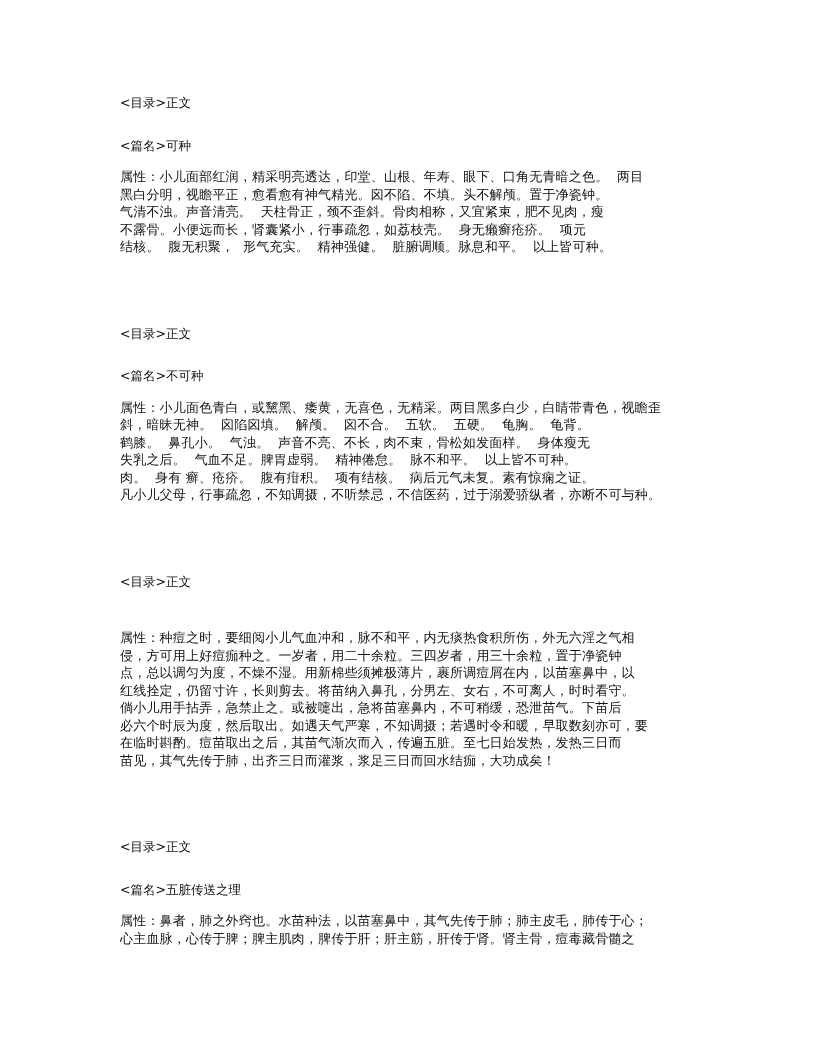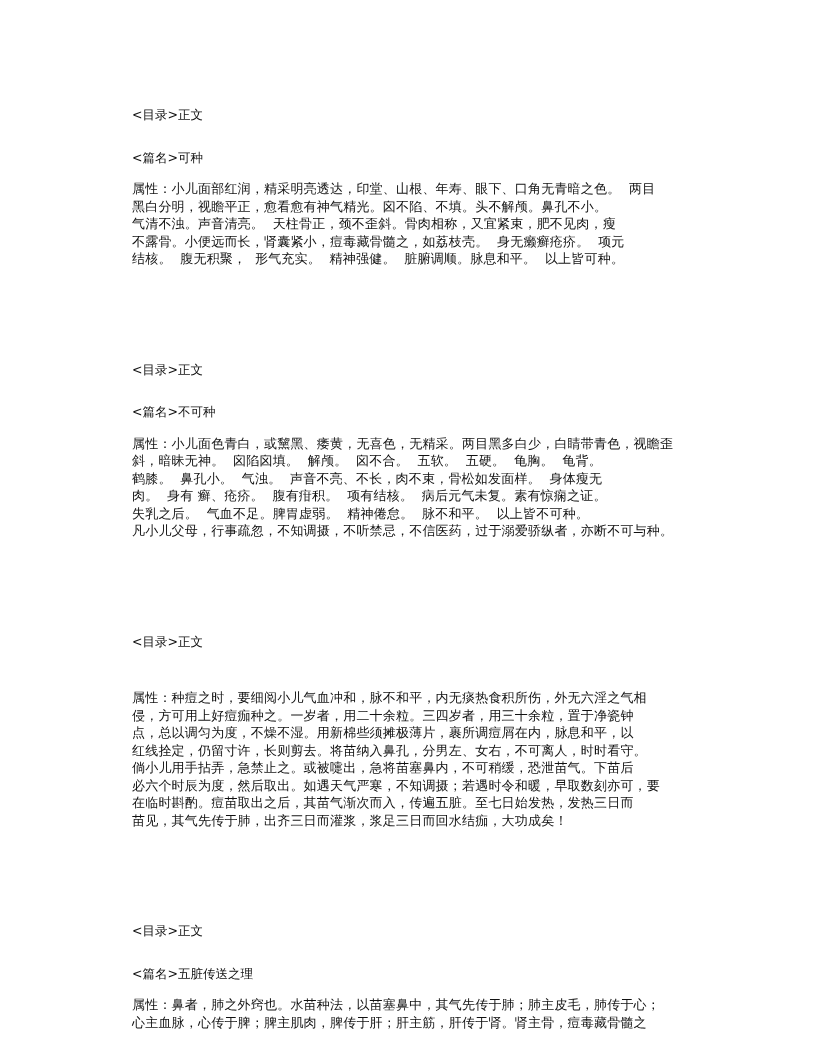--- a/index.html
+++ b/index.html
@@ -15,21 +15,21 @@
       font-family: "DejaVu Serif", "Liberation Serif", serif;
       color: #111111;
     }
     .page {
       position: absolute;
       left: 120px;
       top: 94px;
       width: 600px;
     }
     .section {
-      margin: 12px;
+      margin: 0;
     }
     .line-head {
       font-size: 12.5px;
       line-height: 17.5px;
       height: 17.5px;
       white-space: nowrap;
     }
     .gap-small { height: 25px; }
     .gap-body { height: 14px; }
     .body-line {
@@ -46,54 +46,54 @@
 
 <div class="page">
 
   <div class="section">
     <div class="line-head">&lt;目录&gt;正文</div>
     <div class="gap-small"></div>
     <div class="line-head">&lt;篇名&gt;可种</div>
     <div class="gap-body"></div>
     <div>
       <div class="body-line">属性：小儿面部红润，精采明亮透达，印堂、山根、年寿、眼下、口角无青暗之色。  两目</div>
-      <div class="body-line">黑白分明，视瞻平正，愈看愈有神气精光。囟不陷、不填。头不解颅。鼻孔不小。</div>
+      <div class="body-line">黑白分明，视瞻平正，愈看愈有神气精光。囟不陷、不填。头不解颅。置于净瓷钟。</div>
       <div class="body-line">气清不浊。声音清亮。  天柱骨正，颈不歪斜。骨肉相称，又宜紧束，肥不见肉，瘦</div>
-      <div class="body-line">不露骨。小便远而长，肾囊紧小，痘毒藏骨髓之，如荔枝壳。  身无癞癣疮疥。  项元</div>
+      <div class="body-line">不露骨。小便远而长，肾囊紧小，行事疏忽，如荔枝壳。  身无癞癣疮疥。  项元</div>
       <div class="body-line">结核。  腹无积聚，  形气充实。  精神强健。  脏腑调顺。脉息和平。  以上皆可种。</div>
     </div>
   </div>
 
   <div class="section-gap"></div>
 
   <div class="section">
     <div class="line-head">&lt;目录&gt;正文</div>
     <div class="gap-small"></div>
     <div class="line-head">&lt;篇名&gt;不可种</div>
     <div class="gap-body"></div>
     <div>
       <div class="body-line">属性：小儿面色青白，或黧黑、痿黄，无喜色，无精采。两目黑多白少，白睛带青色，视瞻歪</div>
       <div class="body-line">斜，暗昧无神。  囟陷囟填。  解颅。  囟不合。  五软。  五硬。  龟胸。  龟背。</div>
       <div class="body-line">鹤膝。  鼻孔小。  气浊。  声音不亮、不长，肉不束，骨松如发面样。  身体瘦无</div>
+      <div class="body-line">失乳之后。  气血不足。脾胃虚弱。  精神倦怠。  脉不和平。  以上皆不可种。</div>
       <div class="body-line">肉。  身有 癣、疮疥。  腹有疳积。  项有结核。  病后元气未复。素有惊痫之证。</div>
-      <div class="body-line">失乳之后。  气血不足。脾胃虚弱。  精神倦怠。  脉不和平。  以上皆不可种。</div>
       <div class="body-line">凡小儿父母，行事疏忽，不知调摄，不听禁忌，不信医药，过于溺爱骄纵者，亦断不可与种。</div>
     </div>
   </div>
 
   <div class="section-gap"></div>
 
   <div class="section">
     <div class="line-head">&lt;目录&gt;正文</div>
     <div class="gap-small"></div>
     <div class="gap-body"></div>
     <div>
       <div class="body-line">属性：种痘之时，要细阅小儿气血冲和，脉不和平，内无痰热食积所伤，外无六淫之气相</div>
       <div class="body-line">侵，方可用上好痘痂种之。一岁者，用二十余粒。三四岁者，用三十余粒，置于净瓷钟</div>
-      <div class="body-line">点，总以调匀为度，不燥不湿。用新棉些须摊极薄片，裹所调痘屑在内，脉息和平，以</div>
+      <div class="body-line">点，总以调匀为度，不燥不湿。用新棉些须摊极薄片，裹所调痘屑在内，以苗塞鼻中，以</div>
       <div class="body-line">红线拴定，仍留寸许，长则剪去。将苗纳入鼻孔，分男左、女右，不可离人，时时看守。</div>
       <div class="body-line">倘小儿用手拈弄，急禁止之。或被嚏出，急将苗塞鼻内，不可稍缓，恐泄苗气。下苗后</div>
       <div class="body-line">必六个时辰为度，然后取出。如遇天气严寒，不知调摄；若遇时令和暖，早取数刻亦可，要</div>
       <div class="body-line">在临时斟酌。痘苗取出之后，其苗气渐次而入，传遍五脏。至七日始发热，发热三日而</div>
       <div class="body-line">苗见，其气先传于肺，出齐三日而灌浆，浆足三日而回水结痂，大功成矣！</div>
     </div>
   </div>
 
   <div class="section-gap"></div>
 

